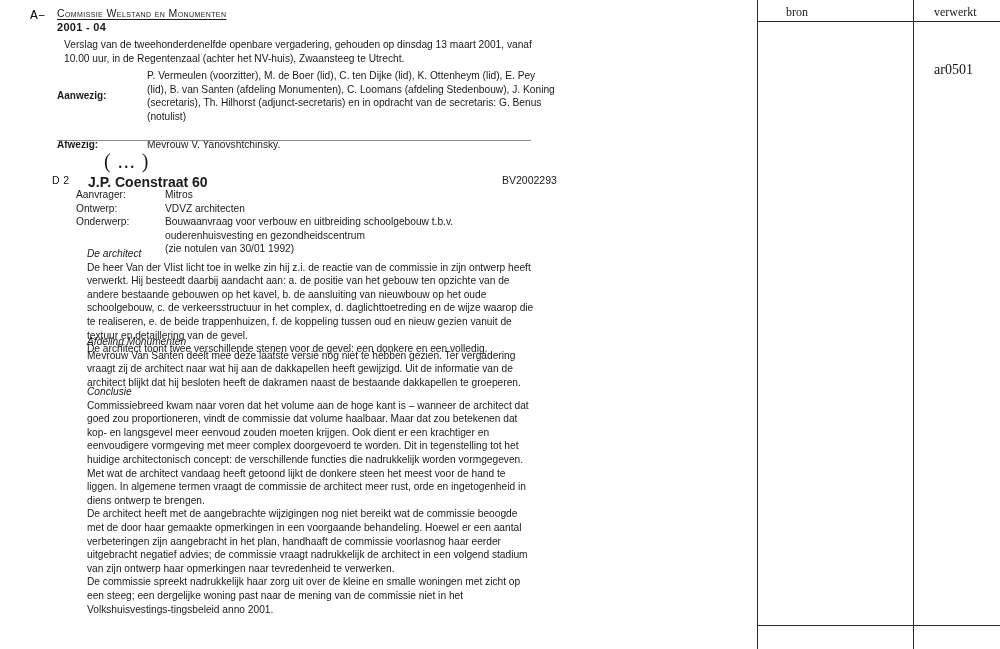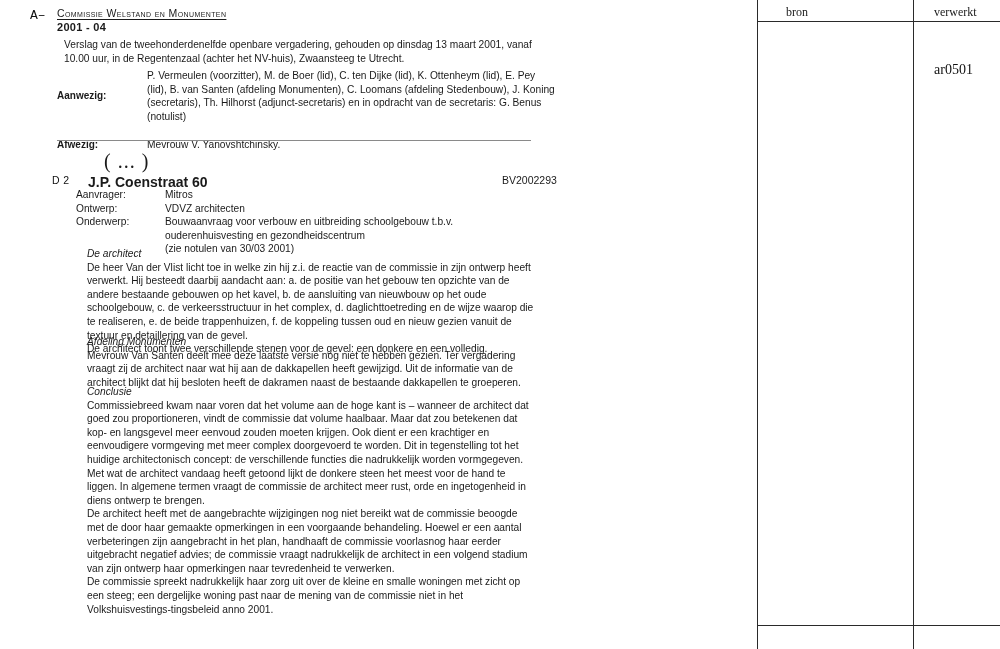--- a/index.html
+++ b/index.html
@@ -260,21 +260,21 @@
         <div class="meta-val">Mitros</div>
       </div>
       <div class="meta-row">
         <div class="meta-key">Ontwerp:</div>
         <div class="meta-val">VDVZ architecten</div>
       </div>
       <div class="meta-row">
         <div class="meta-key">Onderwerp:</div>
         <div class="meta-val">Bouwaanvraag voor verbouw en uitbreiding schoolgebouw t.b.v. ouderenhuisvesting en gezondheidscentrum</div>
       </div>
-      <div class="meta-sub">(zie notulen van 30/03 2001)</div>
+      <div class="meta-sub">(zie notulen van 30/01 1992)</div>
     </div>
 
     <div class="section sec-architect">
       <p class="sub-head">De architect</p>
       <p>De heer Van der Vlist licht toe in welke zin hij z.i. de reactie van de commissie in zijn ontwerp heeft verwerkt. Hij besteedt daarbij aandacht aan: a. de positie van het gebouw ten opzichte van de andere bestaande gebouwen op het kavel, b. de aansluiting van nieuwbouw op het oude schoolgebouw, c. de verkeersstructuur in het complex, d. daglichttoetreding en de wijze waarop die te realiseren, e. de beide trappenhuizen, f. de koppeling tussen oud en nieuw gezien vanuit de textuur en detaillering van de gevel.</p>
       <p>De architect toont twee verschillende stenen voor de gevel: een donkere en een volledig.</p>
     </div>
 
     <div class="section sec-monumenten">
       <p class="sub-head">Afdeling Monumenten</p>

